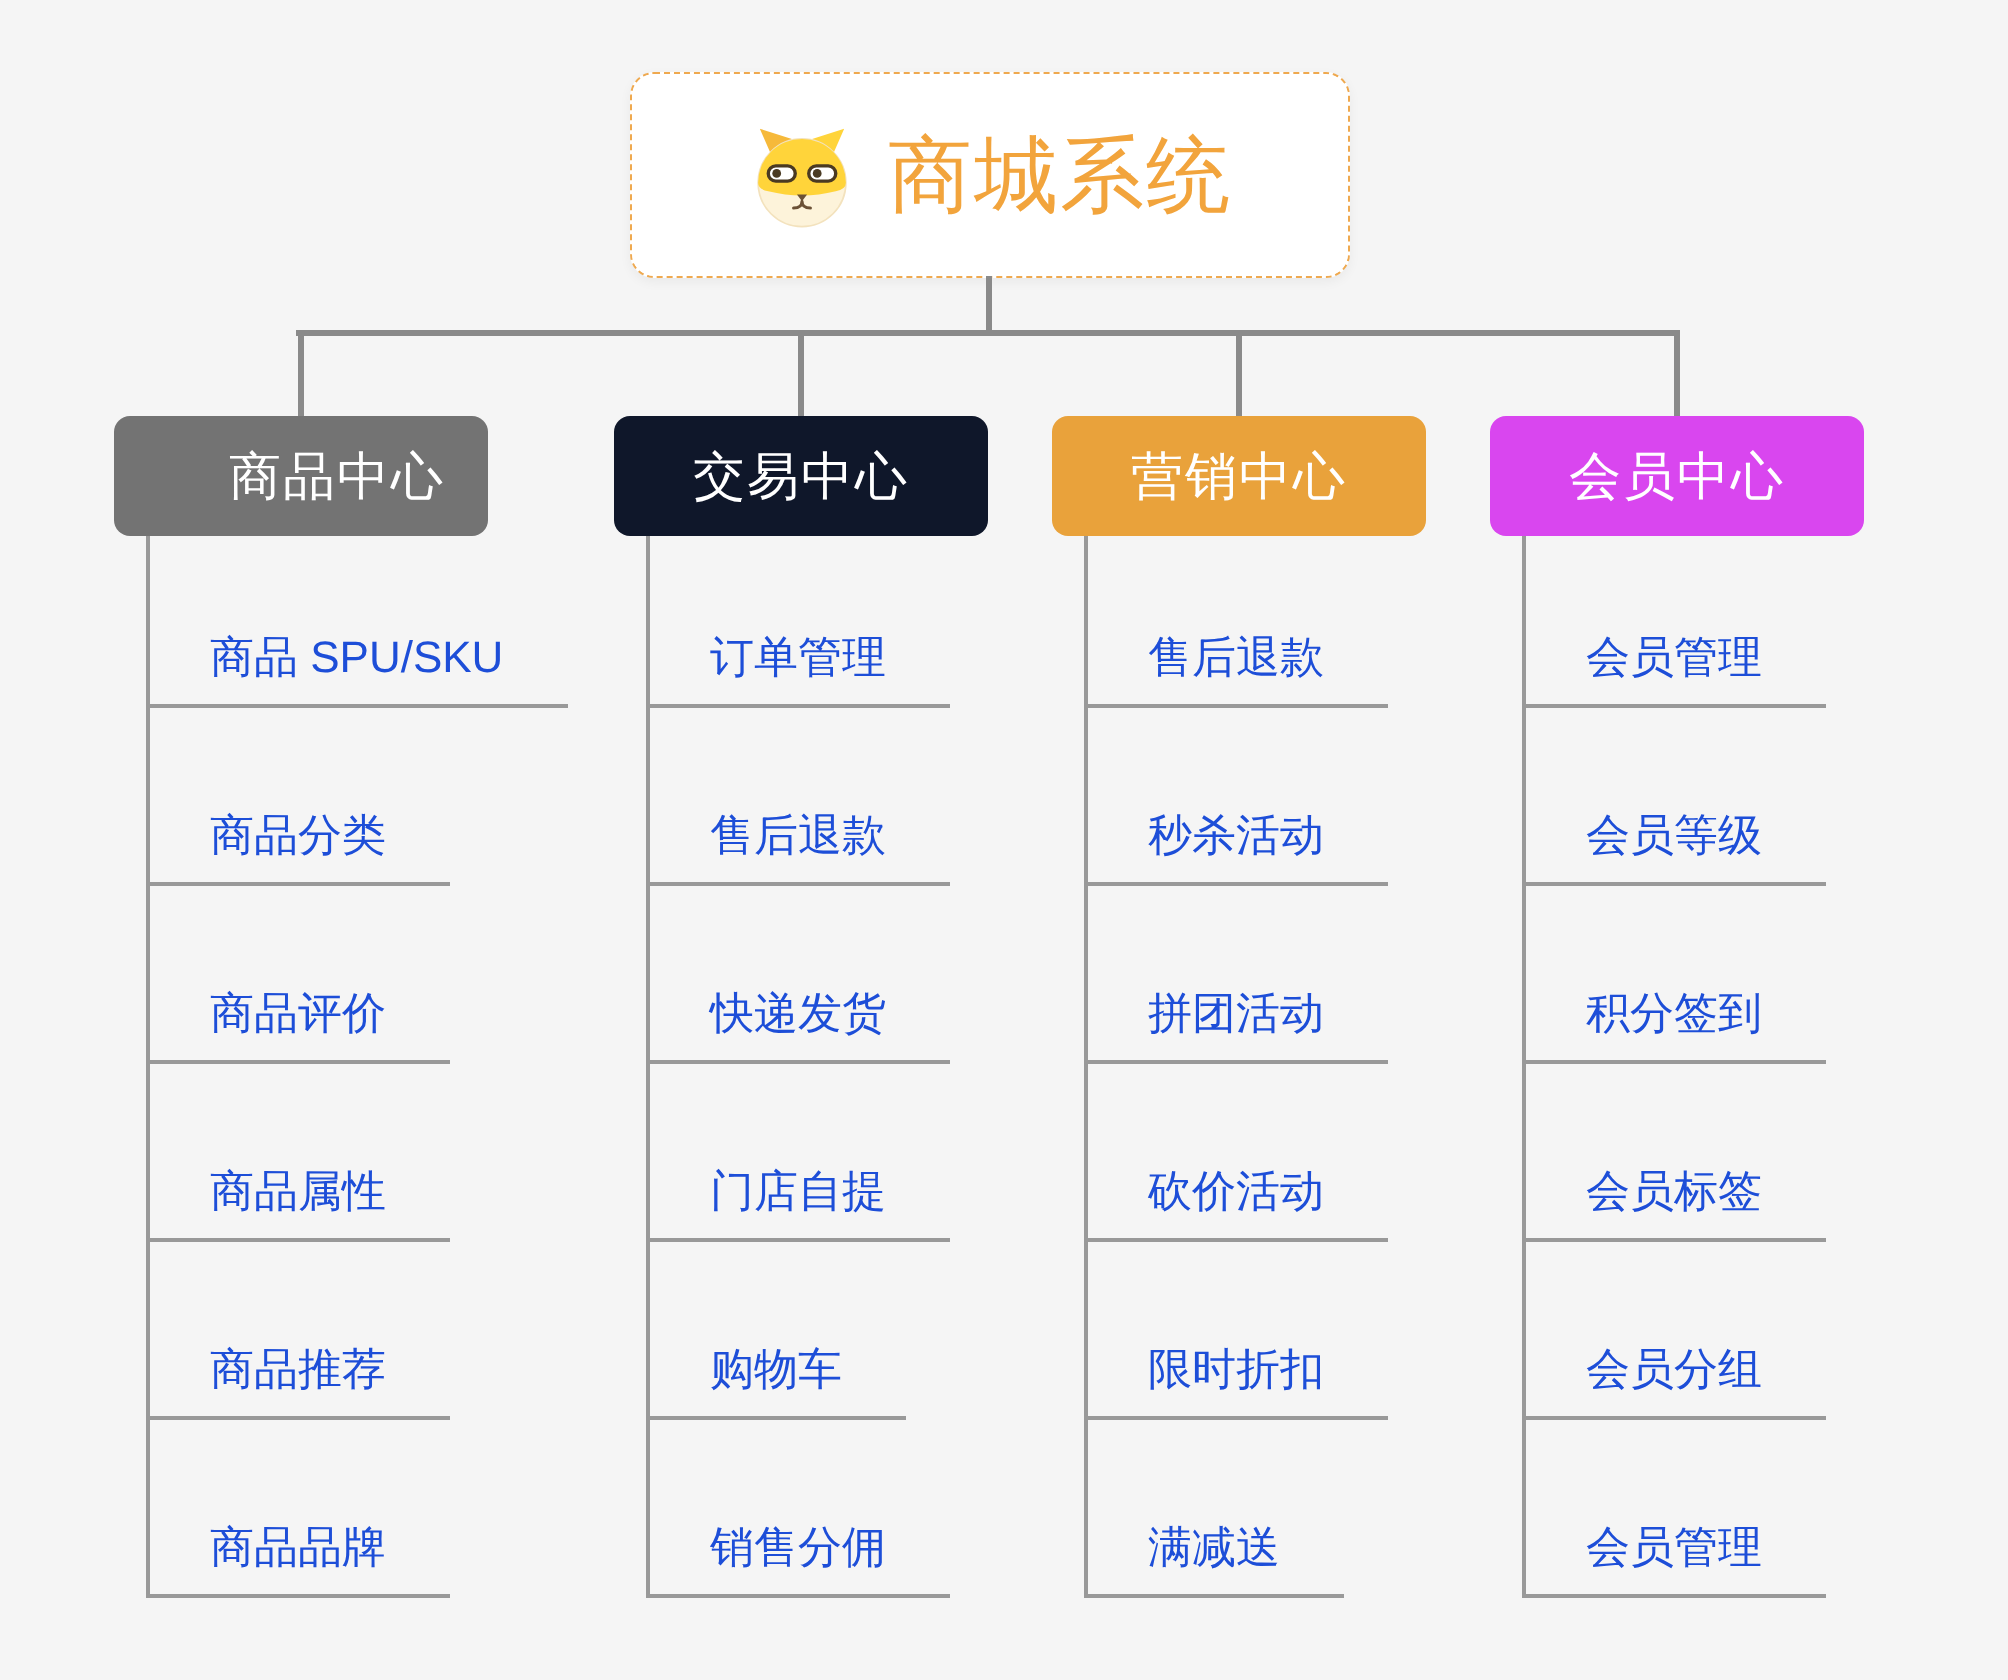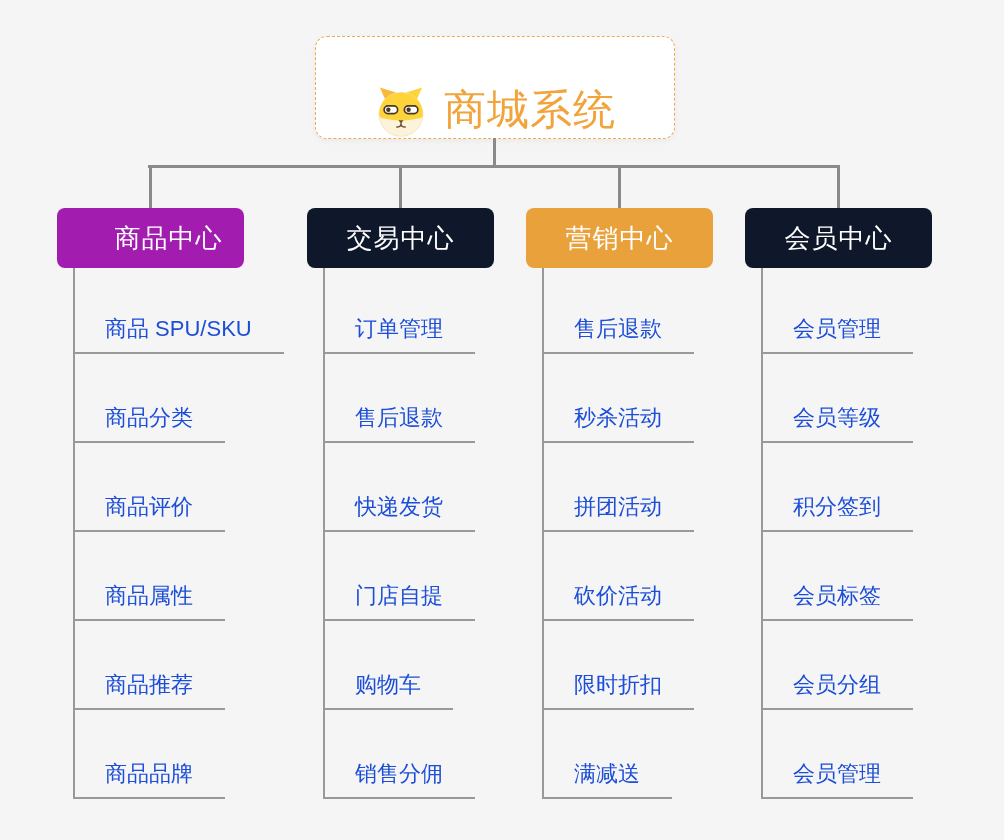--- a/index.html
+++ b/index.html
@@ -17,21 +17,21 @@
 
   
   .root-node {
     position: absolute;
     left: 315px; top: 36px;
     width: 360px; height: 103px;
     background: #ffffff;
     border: 1px dashed #efa94f;
     border-radius: 12px;
     display: flex;
-    align-items: flex-end;
+    align-items: center;
     justify-content: center;
     gap: 16px;
     box-shadow: 0 2px 6px rgba(0,0,0,0.05);
   }
   .root-icon { width: 54px; height: 54px; flex: 0 0 auto; }
   .root-title {
     font-size: 42px;
     color: #f2a43c;
     letter-spacing: 1px;
     white-space: nowrap;
@@ -123,21 +123,21 @@
       <path d="M32 47 q0 4 -5 4 M32 47 q0 4 5 4" fill="none" stroke="#6b5136" stroke-width="1.8" stroke-linecap="round"></path>
     </svg>
     <span class="root-title">商城系统</span>
   </div>
 
   <div class="conn root-stub"></div>
   <div class="conn branch-bar"></div>
 
   <div class="branch" style="left: 57px;">
     <div class="branch-drop"></div>
-    <div class="branch-box" style="background: #a21caf; padding-left: 36px;">
+    <div class="branch-box" style="background: #737373; padding-left: 36px;">
       <span class="branch-label">商品中心</span>
     </div>
     <div class="branch-spine"></div>
     <div class="leaf-list">
         <div class="leaf-row">
           <span class="leaf-label">商品 SPU/SKU</span>
         </div>
         <div class="leaf-row">
           <span class="leaf-label">商品分类</span>
         </div>
@@ -207,21 +207,21 @@
           <span class="leaf-label">限时折扣</span>
         </div>
         <div class="leaf-row">
           <span class="leaf-label">满减送</span>
         </div>
       </div>
   </div>
 
   <div class="branch" style="left: 745px;">
     <div class="branch-drop"></div>
-    <div class="branch-box" style="background: #0f172a; align-items: center;">
+    <div class="branch-box" style="background: #d946ef; align-items: center;">
       <span class="branch-label">会员中心</span>
     </div>
     <div class="branch-spine"></div>
     <div class="leaf-list">
         <div class="leaf-row">
           <span class="leaf-label">会员管理</span>
         </div>
         <div class="leaf-row">
           <span class="leaf-label">会员等级</span>
         </div>

